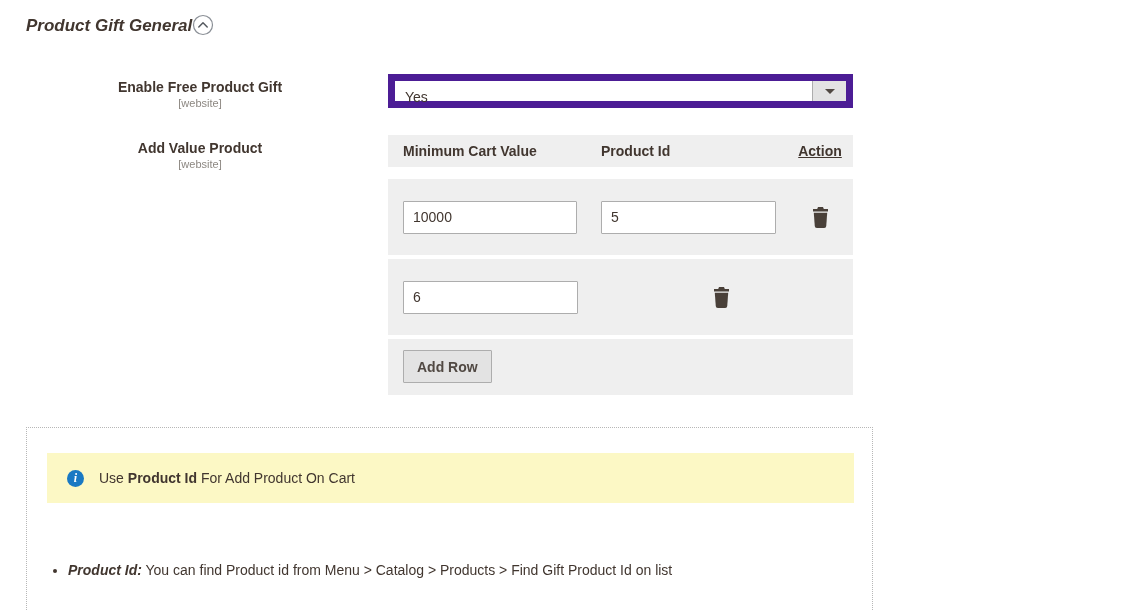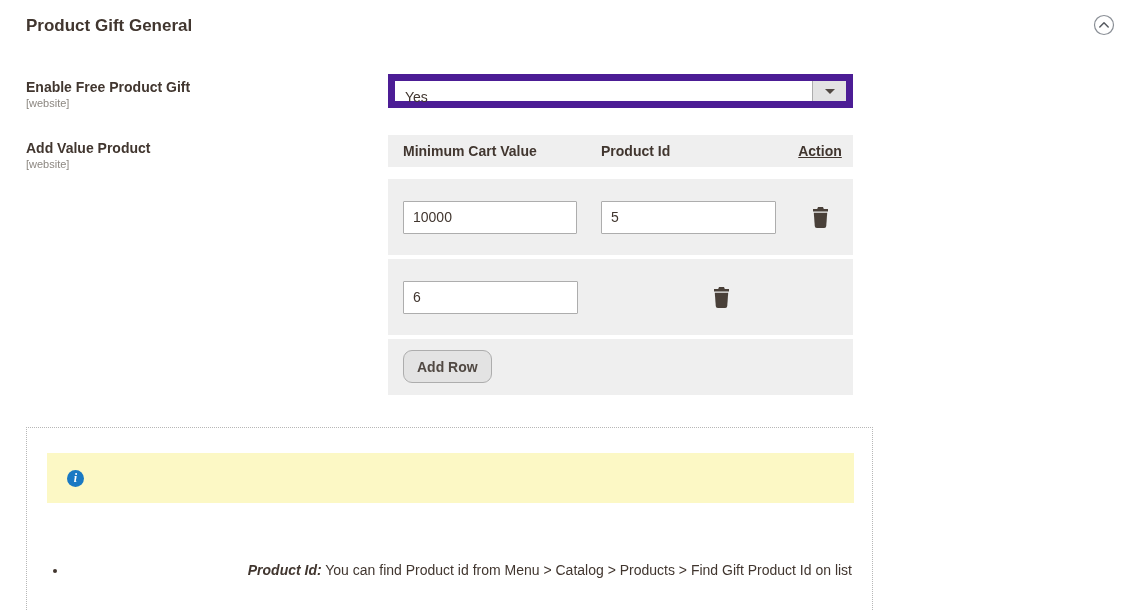--- a/index.html
+++ b/index.html
@@ -6,29 +6,29 @@
   html,body { background:#ffffff; }
   body {
     width:1144px; height:610px;
     font-family:"Liberation Sans","DejaVu Sans",sans-serif;
     color:#41362f;
     overflow:hidden;
   }
   .page { padding:15px 29px 0 26px; }
 
   
-  .section-header { display:flex; justify-content:space-between; align-items:flex-start; height:22px; }
+  .section-header { display:flex; align-items:flex-start; height:22px;font-style:italic; }
   .title { font-size:17px; font-weight:bold; color:#41362f; line-height:22px; }
   .collapse-btn { background:none; border:none; cursor:pointer; padding:0; margin-top:-1px; line-height:0; }
 
   
   .fields { margin-top:37px; }
   .field-row { display:flex; align-items:flex-start; }
   .field-row.enable { margin-bottom:25px; }
-  .field-label { width:348px; text-align:left; padding-top:4px; }
+  .field-label { width:348px; text-align:center; padding-top:4px; }
   .label-text { font-size:14px; font-weight:bold; line-height:18px; color:#41362f; }
   .scope { font-size:11px; color:#8c8781; line-height:14px; }
   .field-control { margin-left:14px; width:465px; }
 
   
   .select { display:flex; width:465px; height:34px; border:7px solid #4c1d95; background:#ffffff; cursor:pointer; }
   .select-value { flex:1; font-size:14px; line-height:32px; padding:0 10px; color:#41362f; }
   .select-arrow { width:34px; background:#e3e3e3; border-left:1px solid #adadad; display:flex; align-items:center; justify-content:center; cursor:pointer; }
   .caret { width:0; height:0; border-left:5px solid transparent; border-right:5px solid transparent; border-top:5px solid #514943; }
 
@@ -40,28 +40,28 @@
   .t-foot { height:56px; padding-top:11px; }
   .col1 { width:198px; }
   .col2 { width:196px; }
   .col3 { flex:1; }
   .th { font-size:14px; font-weight:bold; color:#41362f; white-space:nowrap; }
   .th.col3 { text-align:center;text-decoration:underline; }
   .cell-input { width:174px; height:33px; border:1px solid #adadad; border-radius:1px; background:#ffffff; font-family:inherit; font-size:14px; color:#41362f; padding:0 9px; }
   .col2 .cell-input { width:175px; }
   .col3.action-cell { display:flex; justify-content:center; }
   .delete-btn { background:none; border:none; padding:0; cursor:pointer; line-height:0; }
-  .add-row-btn { height:33px; padding:0 13px; background:#e3e3e3; border:1px solid #adadad; border-radius:9px; font-family:inherit; font-size:14px; font-weight:bold; color:#514943; cursor:pointer; }
+  .add-row-btn { height:33px; padding:0 13px; background:#e3e3e3; border:1px solid #adadad; border-radius:1px; font-family:inherit; font-size:14px; font-weight:bold; color:#514943; cursor:pointer; }
 
   
   .notes-box { margin-top:32px; width:847px; border:1px dotted #b7b7b7; padding:25px 20px 35px 20px; }
   .notice { width:807px; height:50px; background:#fcf8c5; display:flex; align-items:center; padding-left:20px; }
   .info-icon { flex:0 0 auto; width:17px; height:17px; border-radius:50%; background:#1979c3; color:#ffffff; display:flex; align-items:center; justify-content:center; font-family:"Liberation Serif","DejaVu Serif",serif; font-style:italic; font-weight:bold; font-size:12px; line-height:1; }
   .notice-text { margin-left:15px; font-size:14px; color:#41362f; }
-  .notes-list { margin:57px 0 0 0; padding-left:21px; list-style:disc;text-align:right; }
+  .notes-list { margin:57px 0 0 0; padding-left:21px; list-style:disc; }
   .note-item { font-size:14px; color:#41362f; line-height:20px; }
   .note-item b i { font-weight:bold; }
 </style>
 </head>
 <body>
 
 <div class="page">
 
   <div class="section-header">
     <h1 class="title">Product Gift General</h1>
@@ -143,19 +143,20 @@
       </div>
     </div>
 
   </div>
 
   <div class="notes-box">
     <div class="notice">
       <span class="info-icon">
           <span>i</span>
         </span>
+      <span class="notice-text"><span>Use </span><b>Product Id</b><span> For Add Product On Cart</span></span>
     </div>
     <ul class="notes-list">
       <li class="note-item"><b><i>Product Id:</i></b><span> You can find Product id from Menu &gt; Catalog &gt; Products &gt; Find Gift Product Id on list</span></li>
     </ul>
   </div>
 
 </div>
 
 </body></html>

